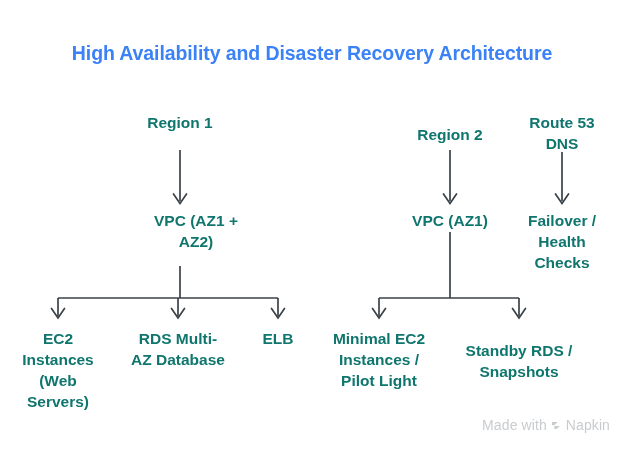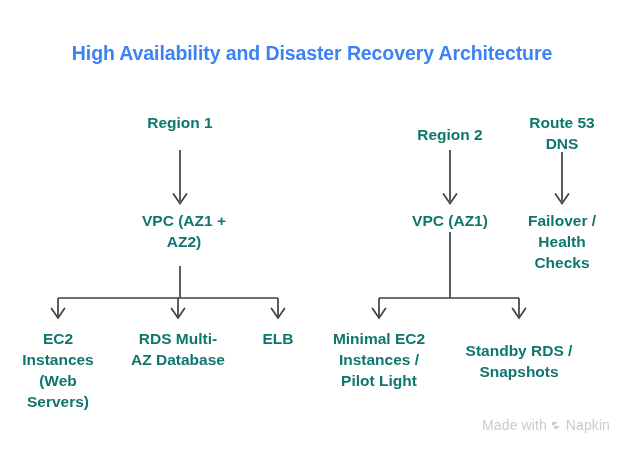--- a/index.html
+++ b/index.html
@@ -109,21 +109,21 @@
     <line class="conn" x1="379" y1="298" x2="379" y2="316"></line>
     <polyline class="arrow-head" points="372.5,308.5 379,318 385.5,308.5"></polyline>
     <line class="conn" x1="519" y1="298" x2="519" y2="316"></line>
     <polyline class="arrow-head" points="512.5,308.5 519,318 525.5,308.5"></polyline>
 
     <line class="conn" x1="562" y1="152" x2="562" y2="201"></line>
     <polyline class="arrow-head" points="555.5,194 562,203.5 568.5,194"></polyline>
   </svg>
 
   <div class="node-label" style="left:120px; top:112px; width:120px;">Region 1</div>
-  <div class="node-label" style="left:114px; top:210px; width:140px;">VPC (AZ1 +
+  <div class="node-label" style="left:126px; top:210px; width:140px;">VPC (AZ1 +
 AZ2)</div>
 
   <div class="node-label" style="left:8px; top:328px; width:100px;">EC2
 Instances
 (Web
 Servers)</div>
   <div class="node-label" style="left:108px; top:328px; width:140px;">RDS Multi-
 AZ Database</div>
   <div class="node-label" style="left:243px; top:328px; width:70px;">ELB</div>
 

